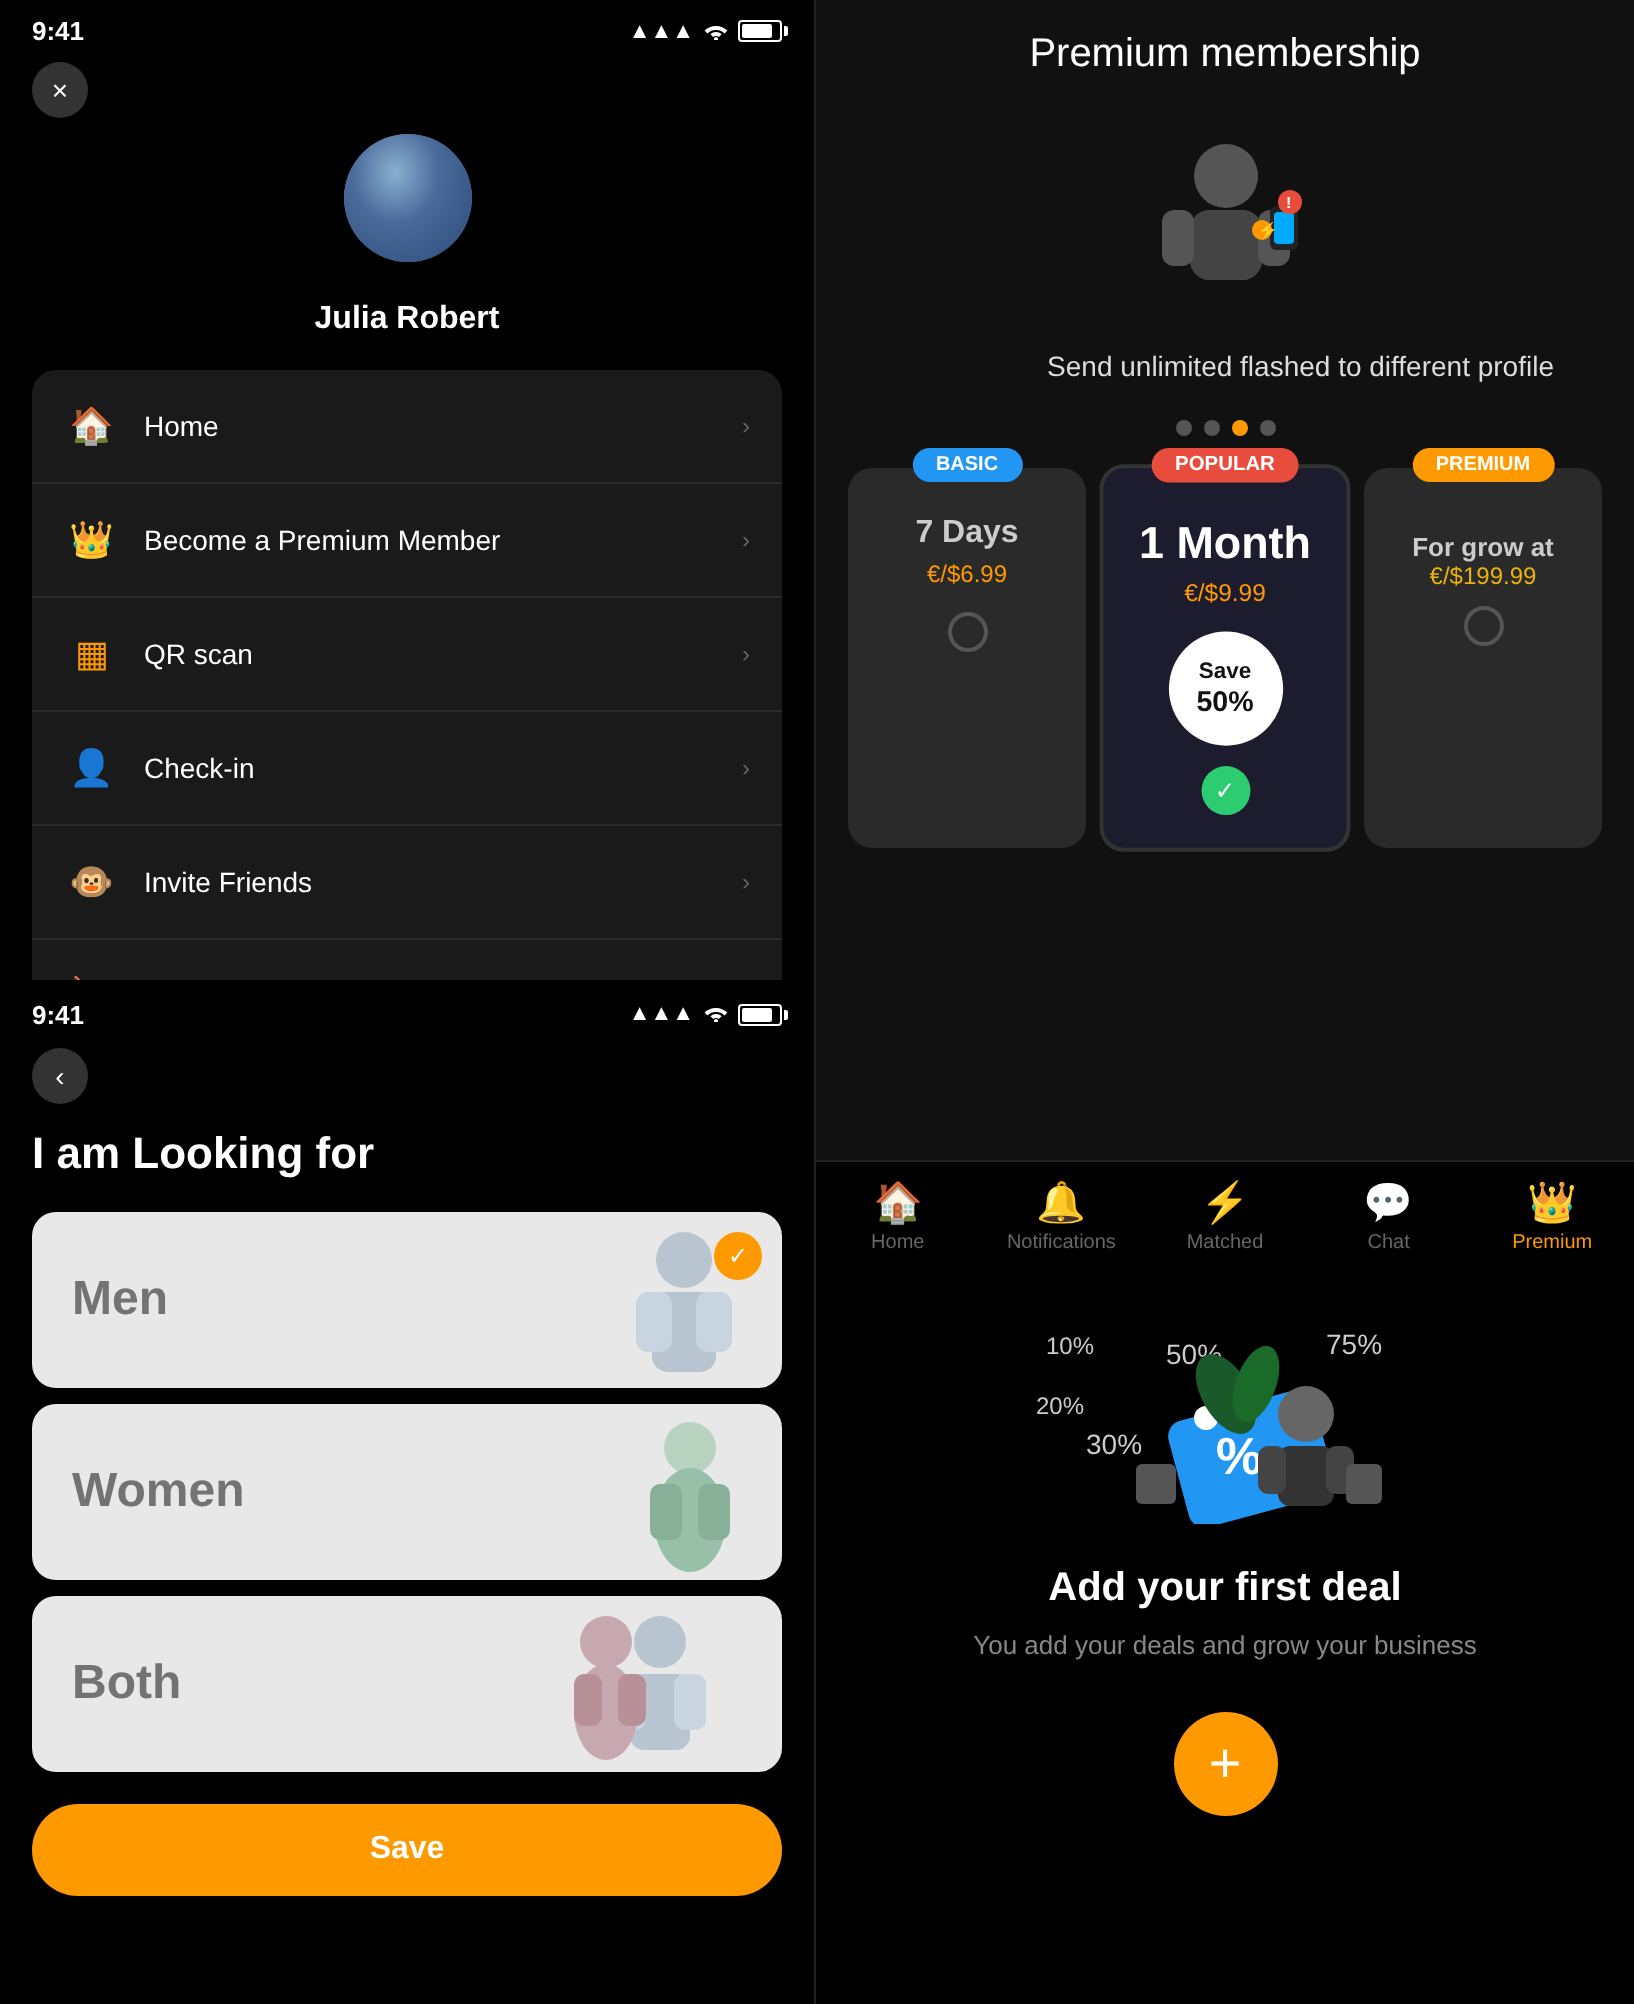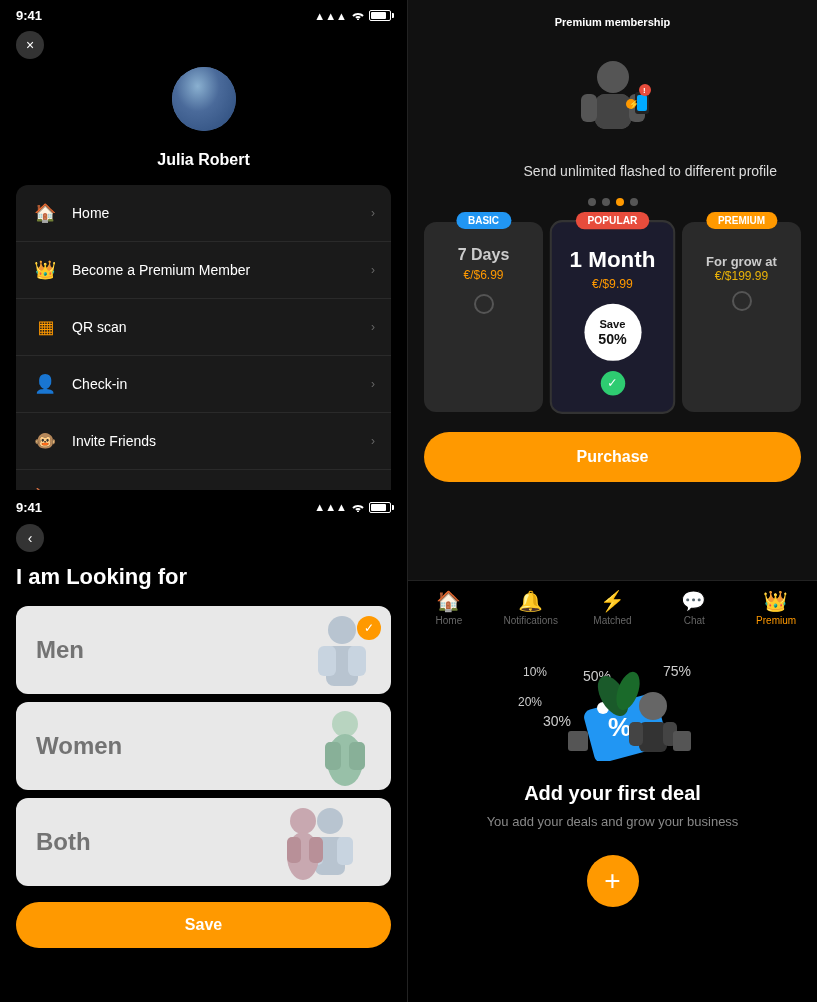--- a/index.html
+++ b/index.html
@@ -241,22 +241,22 @@
       min-height: 580px;
       padding-bottom: 16px;
     }
 
     .premium-header {
       text-align: center;
       padding: 16px 16px 8px;
     }
     .premium-title {
       color: #fff;
-      font-size: 11px;
-      font-weight: 700;
+      font-size: 20px;
+      font-weight: 400;
     }
 
     .feature-illustration {
       text-align: center;
       padding: 16px 0 8px;
     }
 
     .feature-text {
       color: #ddd;
       font-size: 14px;
@@ -638,21 +638,20 @@
       </div>
 
       <div class="price-card">
         <div class="badge badge-premium">PREMIUM</div>
         <div class="price-for-life" style="color:#ccc; font-size:13px; margin-top:16px;">For grow at</div>
         <div class="price-life-amount">€/$199.99</div>
         <div class="radio-circle"></div>
       </div>
     </div>
 
-    <button class="purchase-btn">Purchase</button>
   </div>
 
   <div class="bottom-nav">
     <div class="nav-item">
       <span class="nav-icon">🏠</span>
       <span class="nav-label">Home</span>
     </div>
     <div class="nav-item">
       <span class="nav-icon">🔔</span>
       <span class="nav-label">Notifications</span>

